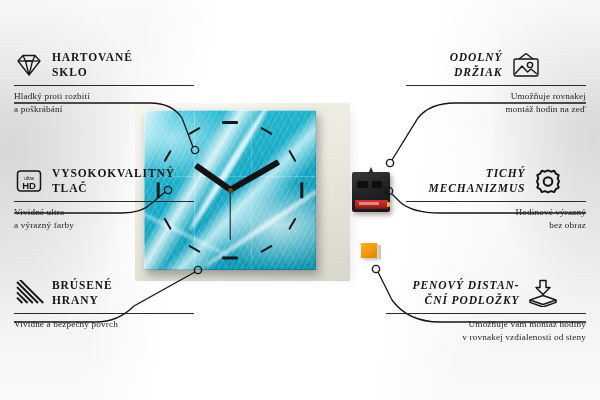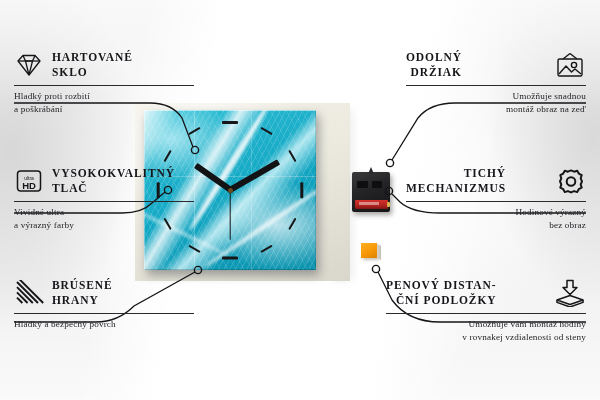--- a/index.html
+++ b/index.html
@@ -26,21 +26,21 @@
       linear-gradient(180deg, rgba(255,255,255,.55) 0%, rgba(255,255,255,0) 28%, rgba(255,255,255,0) 72%, rgba(255,255,255,.6) 100%);
   }
 
   
   #wires{position:absolute;inset:0;pointer-events:none;}
 
   
   .feat{position:absolute;width:180px;}
   .feat .head{display:flex;align-items:center;gap:8px;}
   .feat.left .head{justify-content:flex-start;}
-  .feat.right .head{justify-content:space-between;}
+  .feat.right .head{justify-content:center;font-style:italic;}
   .feat .title{
     font-family:"Liberation Serif", serif;
     font-weight:bold;
     font-size:11.5px;
     letter-spacing:.9px;
     line-height:1.32;
     color:#15151a;
     text-transform:uppercase;
   }
   .feat.right .title{text-align:right;}
@@ -282,21 +282,21 @@
             <path d="M3 -3.2 L29.2 23"></path>
         </g>
       </svg>
       <div class="title">
         <div>BRÚSENÉ</div>
         <div>HRANY</div>
       </div>
     </div>
     <div class="rule"></div>
     <div class="desc">
-      <div>Hladký a bezpečný povrch</div>
+      <div>Vividné a bezpečný povrch</div>
     </div>
   </div>
 
   <div class="feat right" style="left:406px;top:50px;">
     <div class="head">
       <div class="title">
         <div>ODOLNÝ</div>
         <div>DRŽIAK</div>
       </div>
       <svg class="icon" width="32" height="27" viewBox="0 0 32 27">
@@ -304,22 +304,22 @@
           <path d="M16 1.5 L9 7"></path>
             <path d="M16 1.5 L23 7"></path>
           <rect x="4" y="7" width="24" height="17" rx="1.6"></rect>
           <circle cx="20" cy="13" r="2.6"></circle>
           <path d="M5 22 L12 14 L17.5 20 L21 17 L27 22"></path>
         </g>
       </svg>
     </div>
     <div class="rule"></div>
     <div class="desc">
-      <div>Umožňuje snadnou</div>
-      <div>montáž obraz na zeď</div>
+      <div>Umožňuje rovnakej</div>
+      <div>montáž hodin na zeď</div>
     </div>
   </div>
 
   <div class="feat right" style="left:406px;top:166px;">
     <div class="head">
       <div class="title">
         <div>TICHÝ</div>
         <div>MECHANIZMUS</div>
       </div>
       <svg class="icon" width="30" height="27" viewBox="0 0 30 27">

